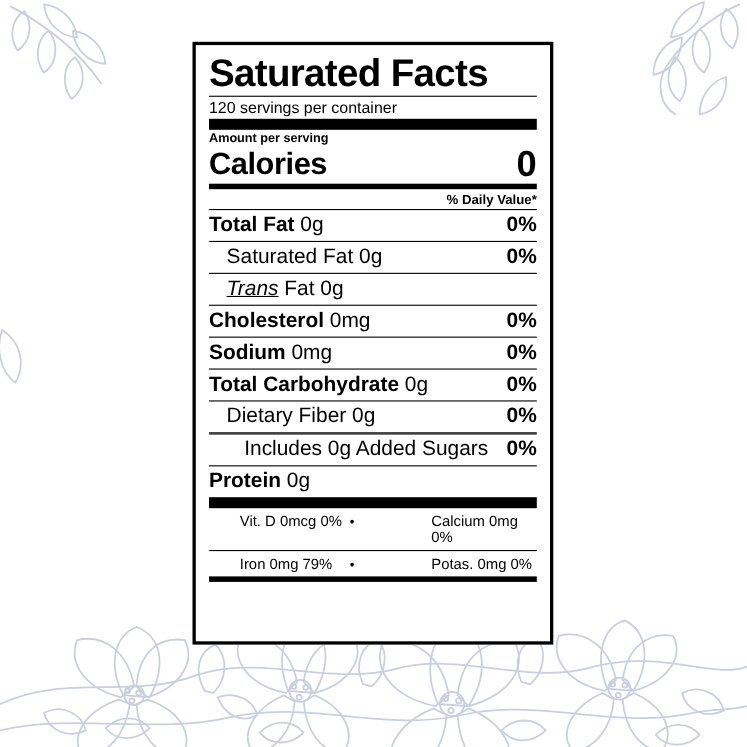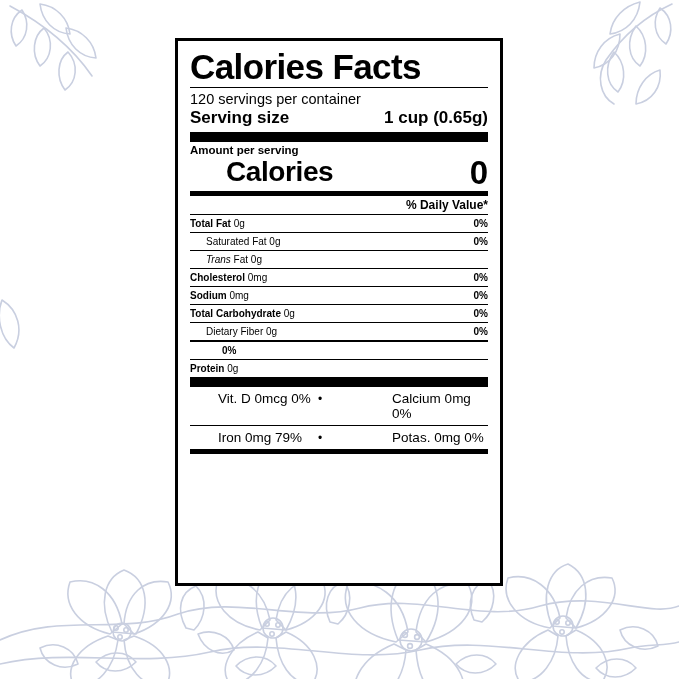--- a/index.html
+++ b/index.html
@@ -68,23 +68,22 @@
   .serving-size-row .val { font-weight: bold; }
 
   .amount-per {
     font-size: 11.5px;
     font-weight: bold;
     padding: 2px 0 0 0;
   }
   .calories-row {
     display: flex;
     justify-content: space-between;
-    align-items: center;
+    align-items: flex-end;
     padding: 0 0 2px 0;
-    margin-left: 36px;
   }
   .calories-label {
     font-size: 28px;
     font-weight: bold;
     letter-spacing: -0.4px;
   }
   .calories-value {
     font-size: 33px;
     font-weight: bold;
     line-height: 1;
@@ -94,29 +93,29 @@
     text-align: right;
     font-size: 12px;
     font-weight: bold;
     padding: 2px 0 2px 0;
   }
 
   .nut-row {
     display: flex;
     justify-content: space-between;
     align-items: baseline;
-    font-size: 10px;
+    font-size: 19px;
     padding: 3px 0 3px 0;
   }
   .nut-row .name { }
   .nut-row .name b { font-weight: bold; }
   .nut-row .pct { font-weight: bold; }
   .indent-1 { padding-left: 16px; }
   .indent-2 { padding-left: 32px; }
-  .italic { font-style: italic; }
+  .italic { font-style: italic; text-decoration: underline; }
 
   .vitamin-row {
     display: flex;
     align-items: baseline;
     font-size: 13.5px;
     padding: 4px 0 4px 0;
   }
   .vitamin-row .cell {
     flex: 1 1 0;
     margin-left: 28px;
@@ -226,29 +225,25 @@
     </g>
 
     <g>
       <path d="M2 300 C 18 310, 24 330, 14 348 C 0 338, -4 316, 2 300 Z"></path>
     </g>
   </g>
 </svg>
 
 <div id="label-card">
 
-  <div class="nf-title">Calories Facts</div>
+  <div class="nf-title">Saturated Facts</div>
   <div class="rule-thin"></div>
 
   <div class="servings-line">120 servings per container</div>
 
-  <div class="serving-size-row">
-    <span>Serving size</span>
-    <span class="val">1 cup (0.65g)</span>
-  </div>
 
   <div class="rule-thick"></div>
 
   <div class="amount-per">Amount per serving</div>
 
   <div class="calories-row">
     <span class="calories-label">Calories</span>
     <span class="calories-value">0</span>
   </div>
 
@@ -288,20 +283,21 @@
         <span class="pct">0%</span>
       </div>
       <div class="rule-hair"></div>
       <div class="nut-row indent-1">
         <span class="name"><span>Dietary Fiber</span><span> 0g</span></span>
         <span class="pct">0%</span>
       </div>
       <div class="rule-hair"></div>
       <div class="rule-hair"></div>
       <div class="nut-row indent-2">
+        <span class="name"><span>Includes 0g Added Sugars</span></span>
         <span class="pct">0%</span>
       </div>
       <div class="rule-hair"></div>
       <div class="nut-row">
         <span class="name"><b>Protein</b><span> 0g</span></span>
         <span class="pct"></span>
       </div>
     </div>
 
   <div class="rule-thick"></div>

